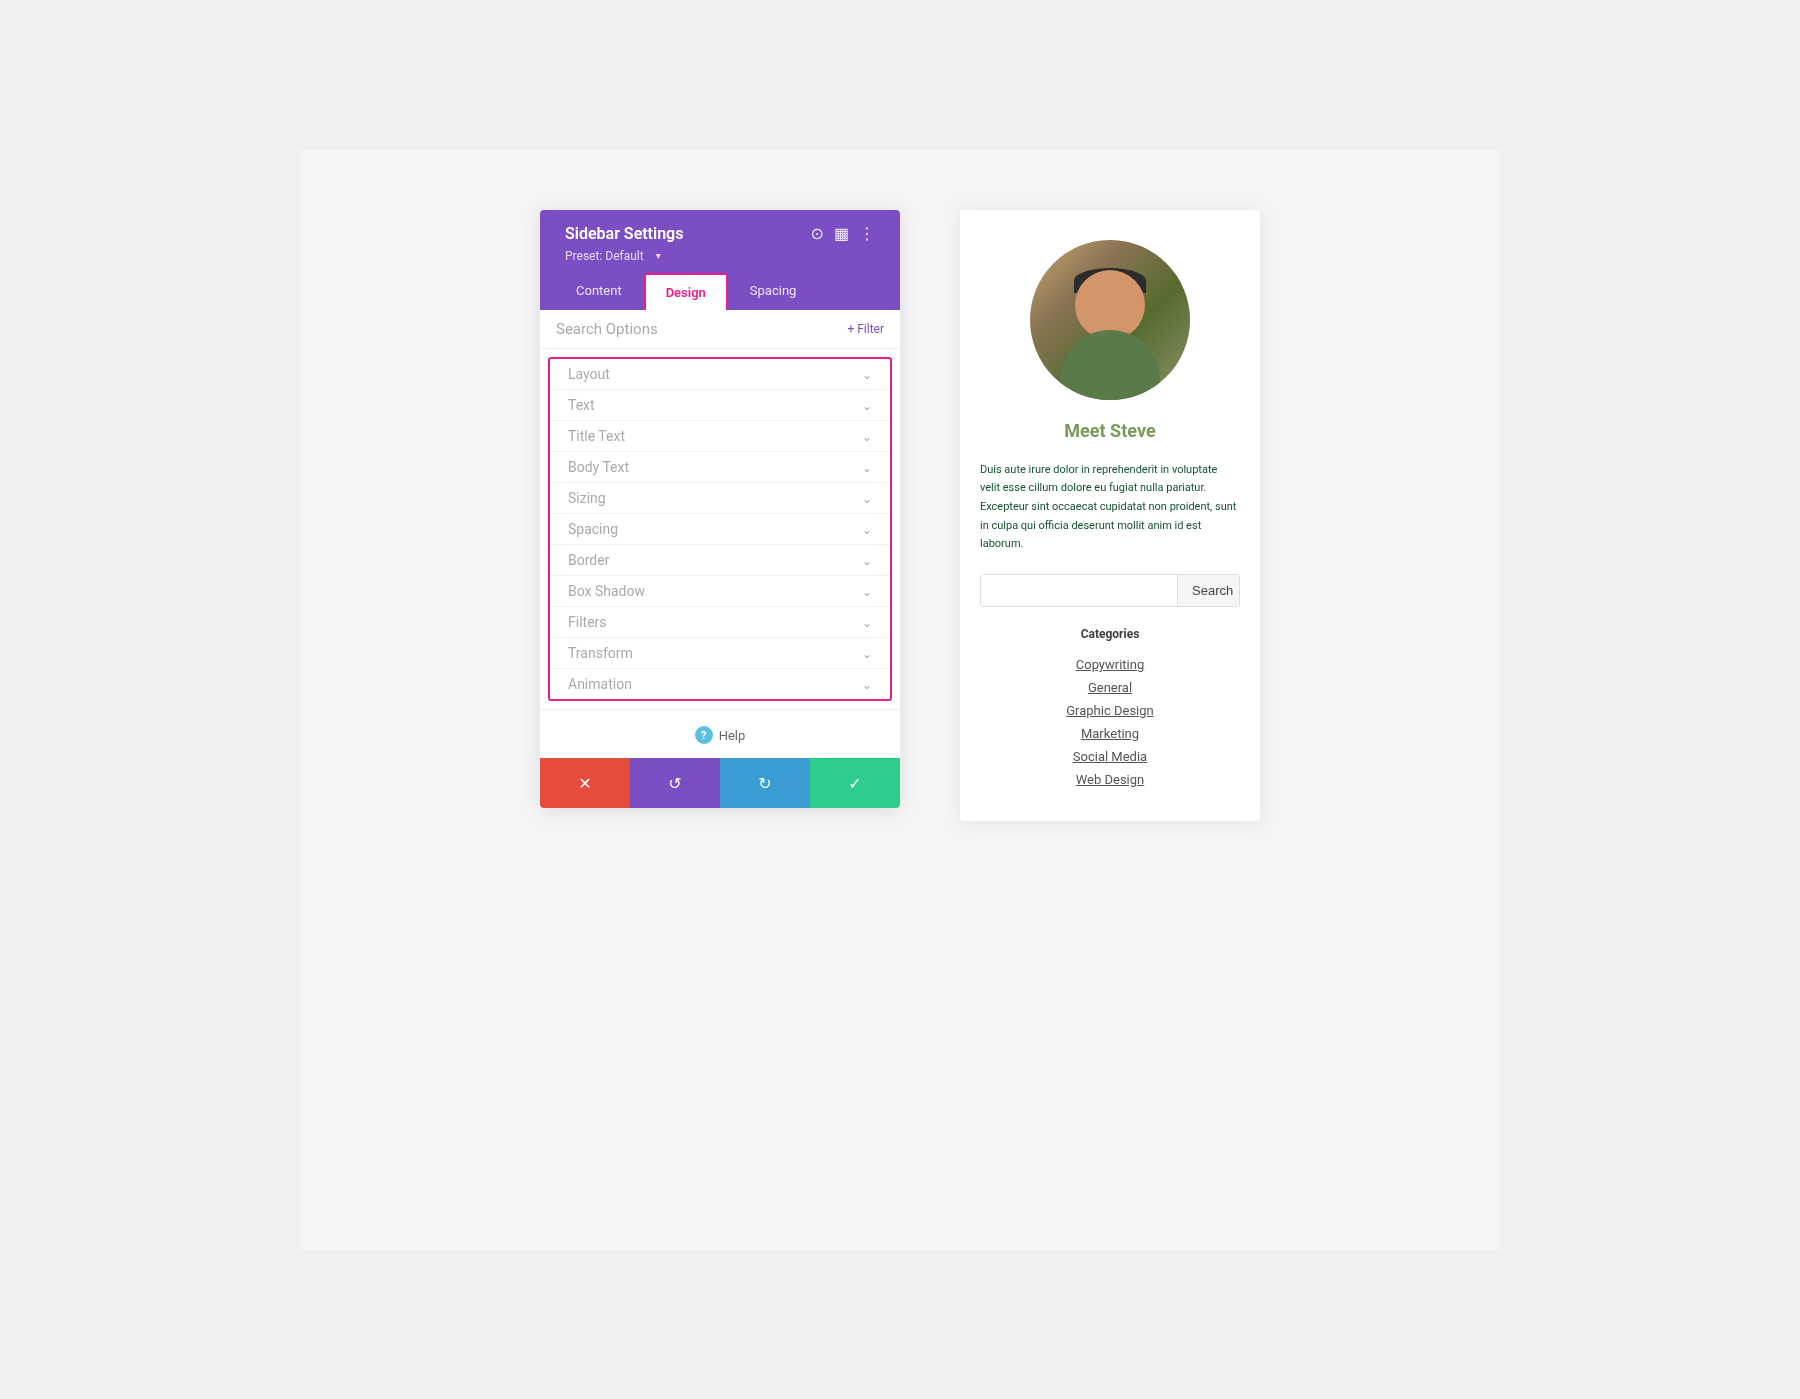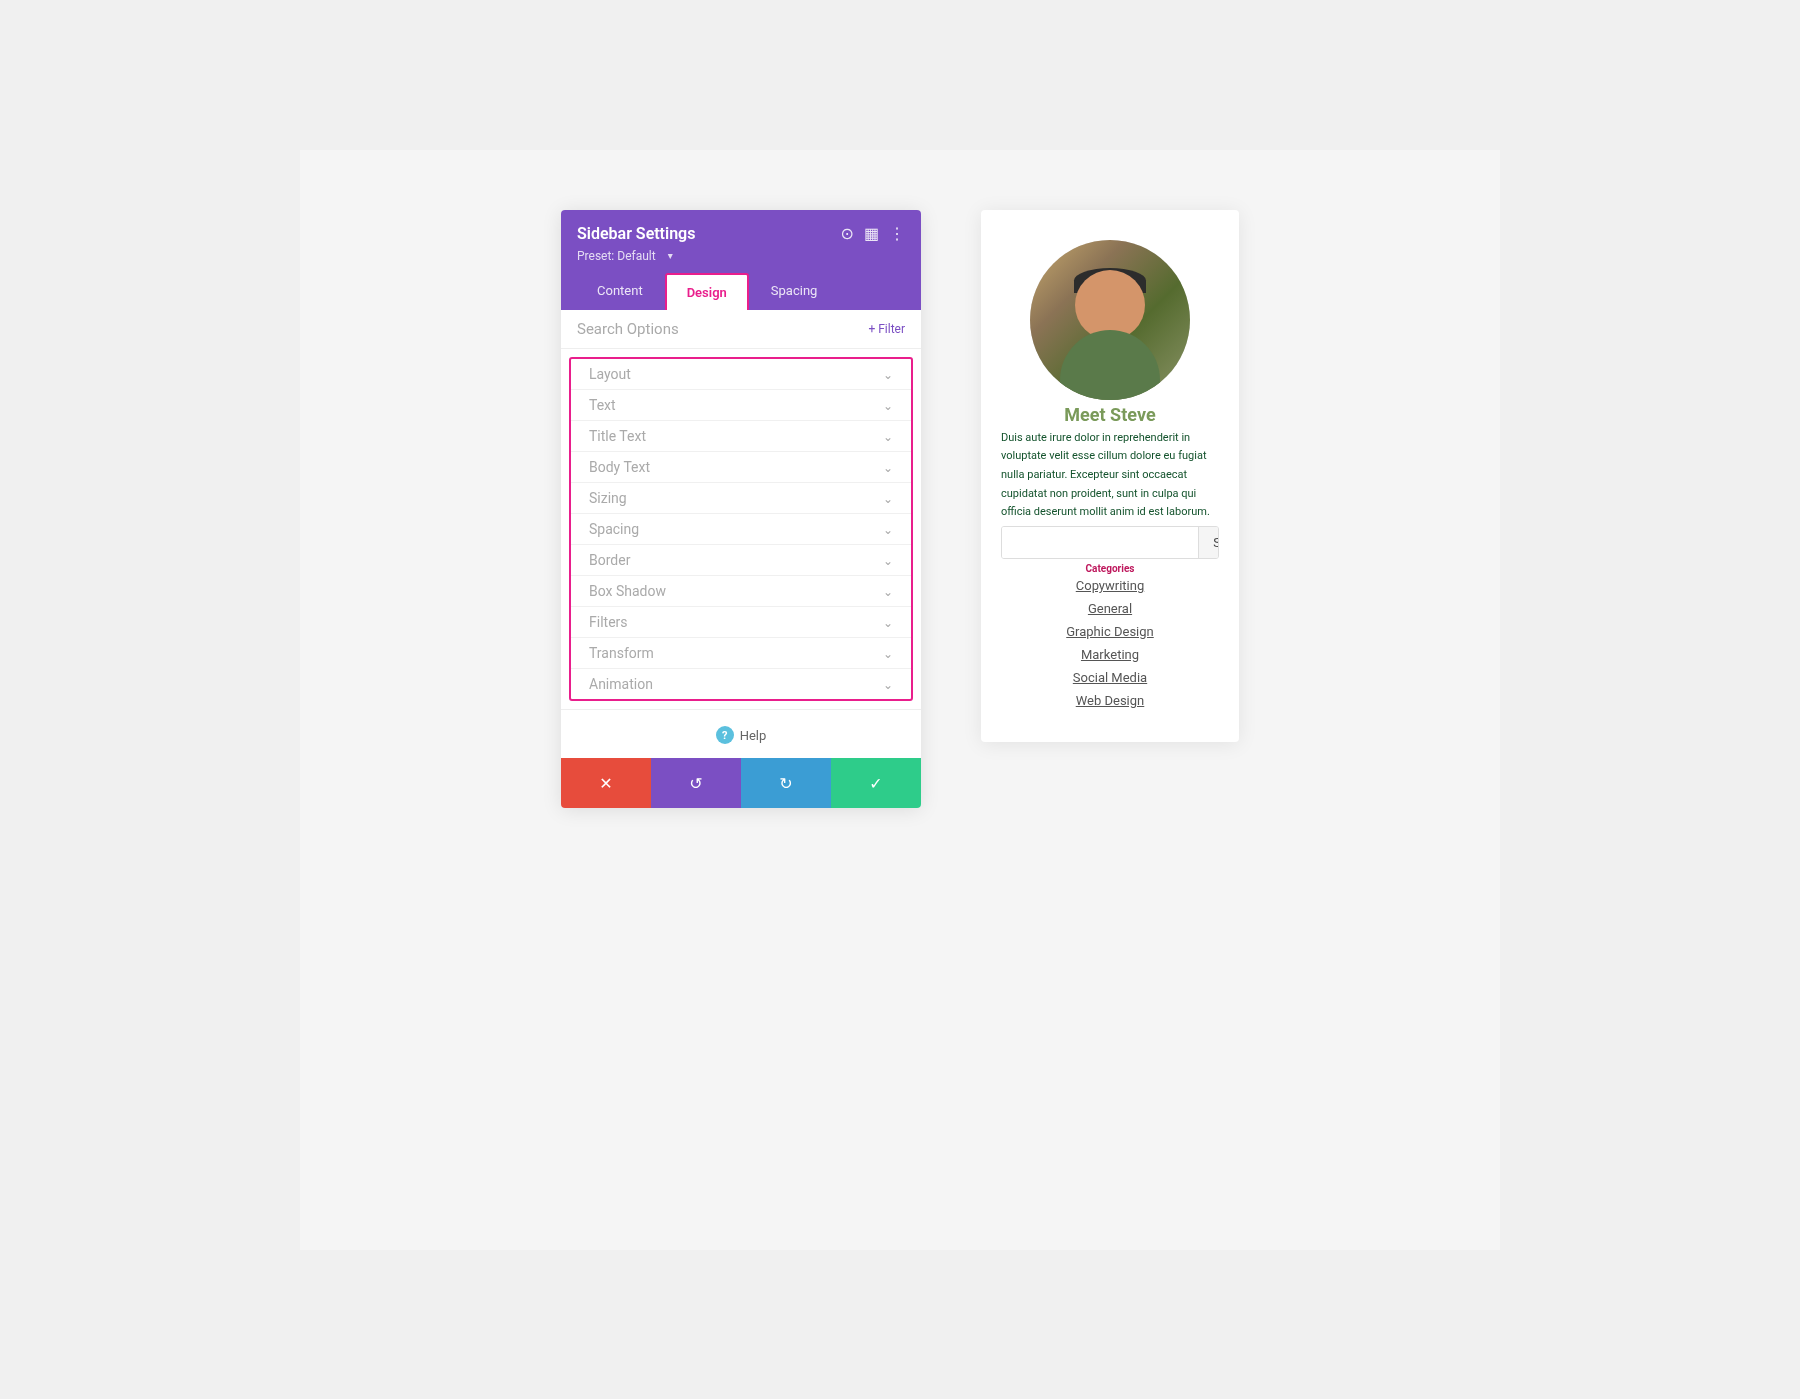--- a/index.html
+++ b/index.html
@@ -26,21 +26,21 @@
     
     .settings-panel {
       width: 360px;
       background: white;
       border-radius: 4px;
       overflow: hidden;
       box-shadow: 0 2px 20px rgba(0,0,0,0.1);
     }
     .panel-header {
       background: #7b4fc3;
-      padding: 14px 16px 10px;
+      padding: 14px 25px 10px;
       display: flex;
       flex-direction: column;
     }
     .panel-header-top {
       display: flex;
       align-items: center;
       justify-content: space-between;
       margin-bottom: 6px;
     }
     .panel-title {
@@ -183,29 +183,29 @@
       font-size: 16px;
       color: white;
     }
     .action-btn.cancel { background: #e74c3c; }
     .action-btn.undo   { background: #7b4fc3; }
     .action-btn.redo   { background: #3b9dd4; }
     .action-btn.save   { background: #2ecc8a; }
 
     
     .sidebar-preview {
-      width: 258px;
+      width: 300px;
       background: white;
       border-radius: 4px;
       box-shadow: 0 2px 20px rgba(0,0,0,0.08);
       padding: 30px 20px;
       display: flex;
       flex-direction: column;
       align-items: center;
-      gap: 4px;
+      gap: 20px;
     }
     .avatar-circle {
       width: 160px;
       height: 160px;
       border-radius: 50%;
       overflow: hidden;
       background: #ddd;
       flex-shrink: 0;
     }
     .avatar-img {
@@ -287,23 +287,24 @@
       padding: 8px 14px;
       font-size: 13px;
       color: #444;
       cursor: pointer;
     }
     .categories-section {
       width: 100%;
       text-align: center;
     }
     .categories-title {
-      color: #be185d;
-      font-size: 10px;
+      color: #404040;
+      font-size: 12px;
       font-weight: 700;
+      margin-bottom: 12px;
     }
     .category-item {
       color: #555;
       font-size: 13px;
       padding: 4px 0;
       cursor: pointer;
       text-decoration: underline;
     }
   </style>
 </head>

